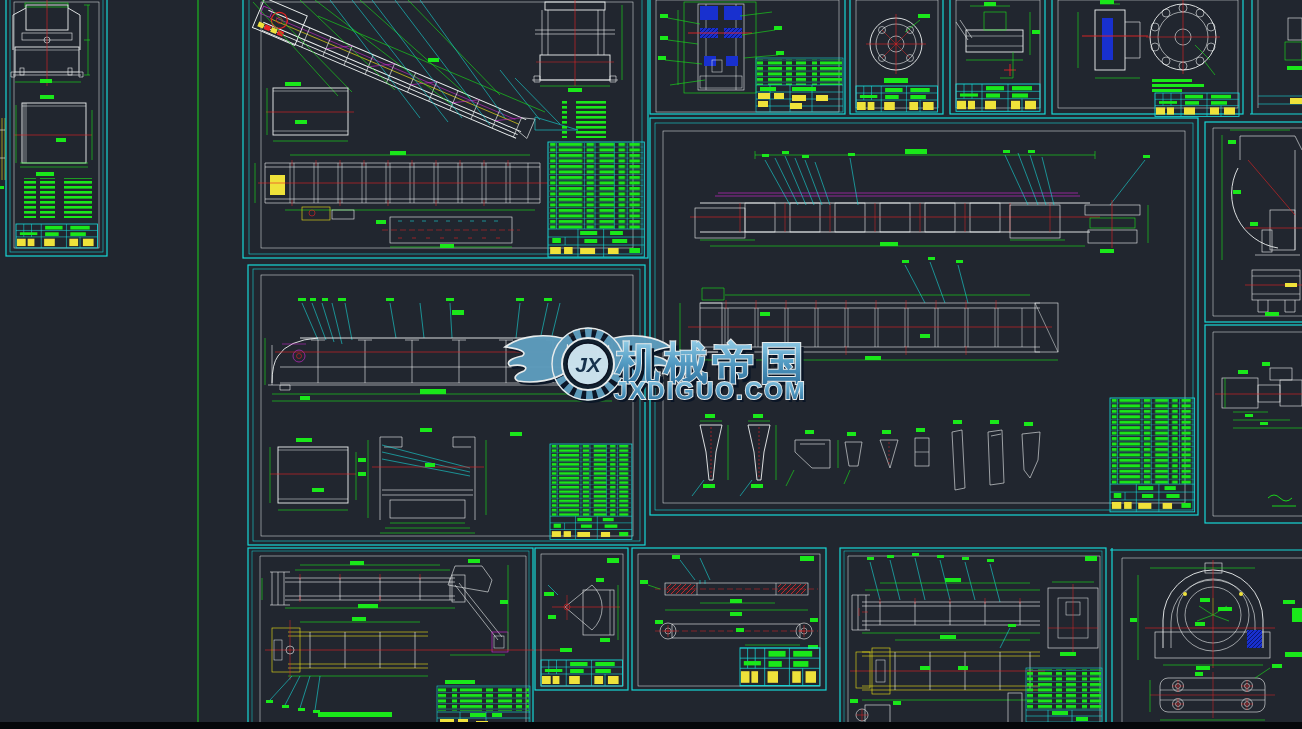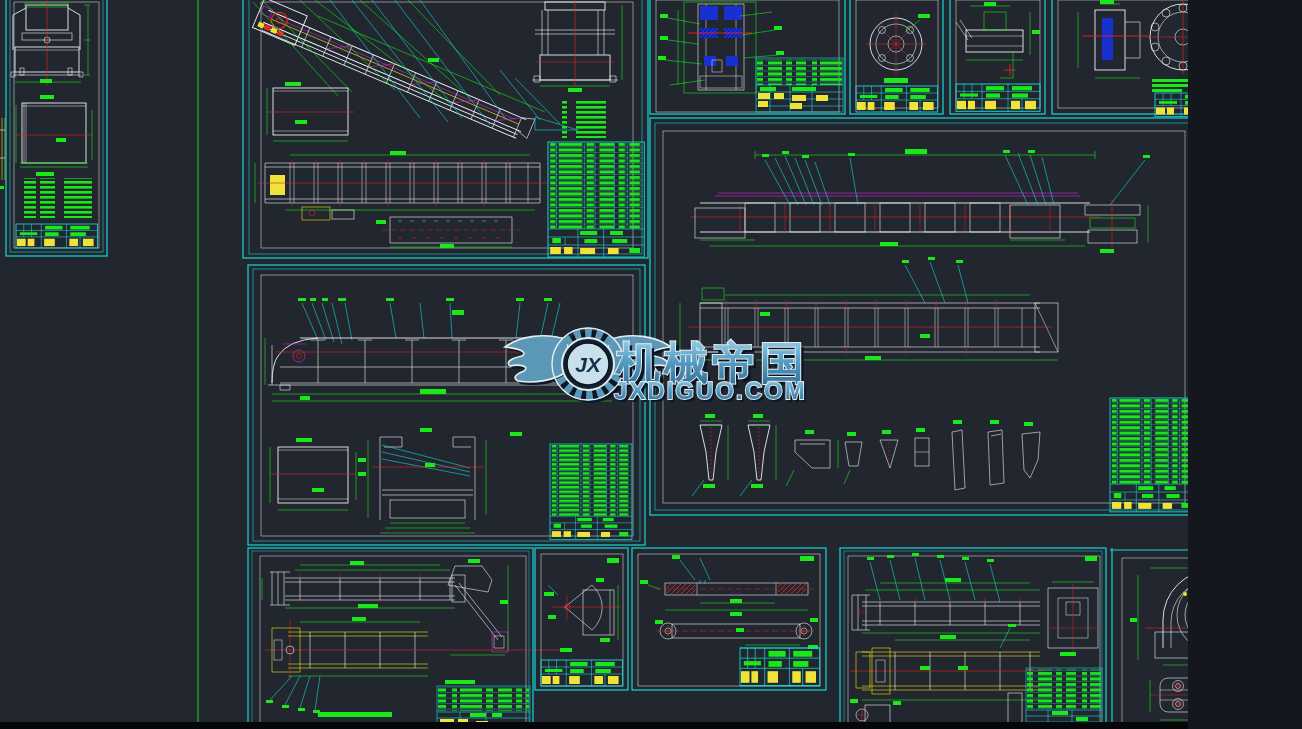--- a/index.html
+++ b/index.html
@@ -1,16 +1,16 @@
 <!DOCTYPE html>
 <html><head>
 <meta charset="utf-8">
 <style>
   html,body{margin:0;padding:0;background:#14171d;}
-  .page{position:relative;width:1188px;height:729px;background:#21262f;overflow:hidden;
+  .page{position:relative;width:1302px;height:729px;background:#21262f;overflow:hidden;
         font-family:"Liberation Sans", sans-serif;}
   svg{position:absolute;left:0;top:0;display:block;}
   .ln{fill:none;stroke-width:.9;stroke-linecap:butt;}
   .w{stroke:#eef2f2}.r{stroke:#e82424}.g{stroke:#1ae81a}.c{stroke:#17d8d8}
   .y{stroke:#eee316}.m{stroke:#de2ade}
   .t05{stroke-width:.5}.t06{stroke-width:.6}.t12{stroke-width:1.2}
   .fg{fill:#1ae81a}.fy{fill:#efe23a}.fb{fill:#1830cf}.fr{fill:#e82424}
   .wm-cn{font-weight:bold;font-size:44px;letter-spacing:4px;}
   .wm-en{font-weight:bold;font-size:24px;letter-spacing:2px;}
   .wm-jx{font-weight:bold;font-style:italic;font-size:21px;}

